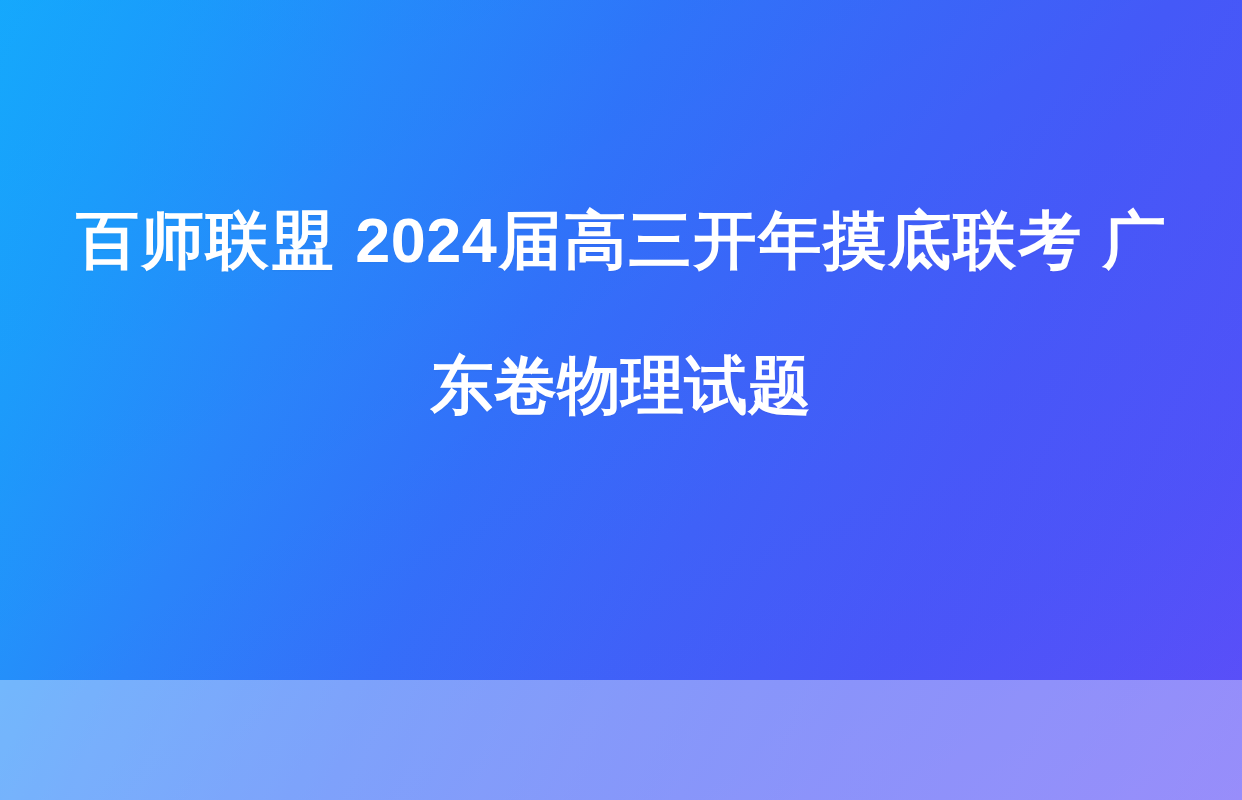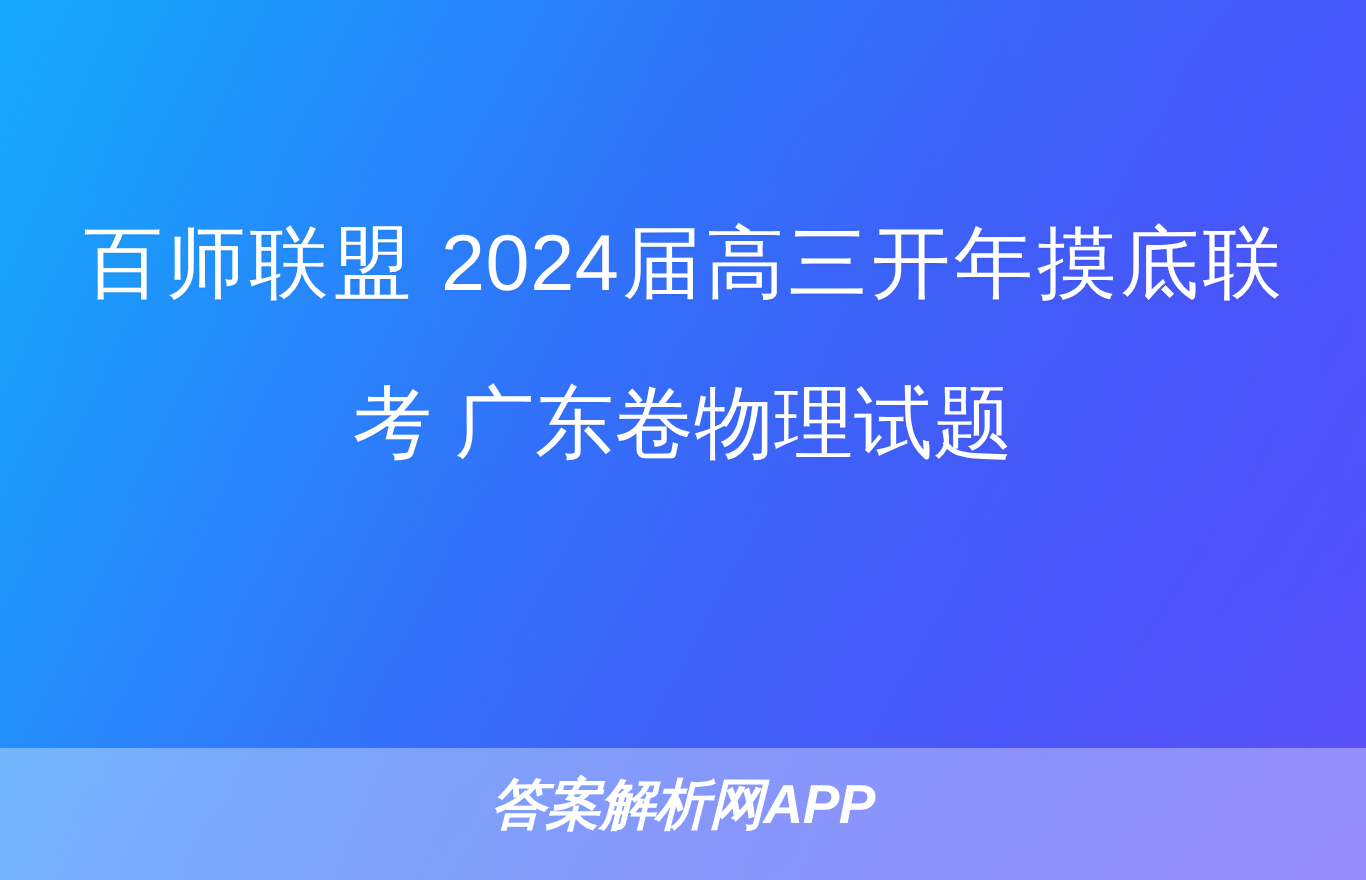--- a/index.html
+++ b/index.html
@@ -59,23 +59,23 @@
     position: absolute;
     left: 76px;
     right: 76px;
     top: 168px;
     text-align: center;
   }
 
   .title-text {
     margin: 0;
     color: #ffffff;
-    font-size: 72px;
+    font-size: 63px;
     line-height: 145px;
-    font-weight: 400;
+    font-weight: 700;
     letter-spacing: 0.5px;
     text-align: justify;
     text-align-last: center;
     word-break: break-all;
     white-space: normal;
     text-shadow: 0 1px 2px rgba(0,0,0,0.04);
   }
 
   
   .watermark {
@@ -105,17 +105,14 @@
 
   <div class="bg-gradient"></div>
   <div class="bg-tint"></div>
 
   <div class="footer-band"></div>
 
   <div class="title-block">
     <h1 class="title-text">百师联盟 2024届高三开年摸底联考 广东卷物理试题</h1>
   </div>
 
-  <div class="watermark">
-    <span class="watermark-text">答案解析网APP</span>
-  </div>
 
 </div>
 
 </body></html>

